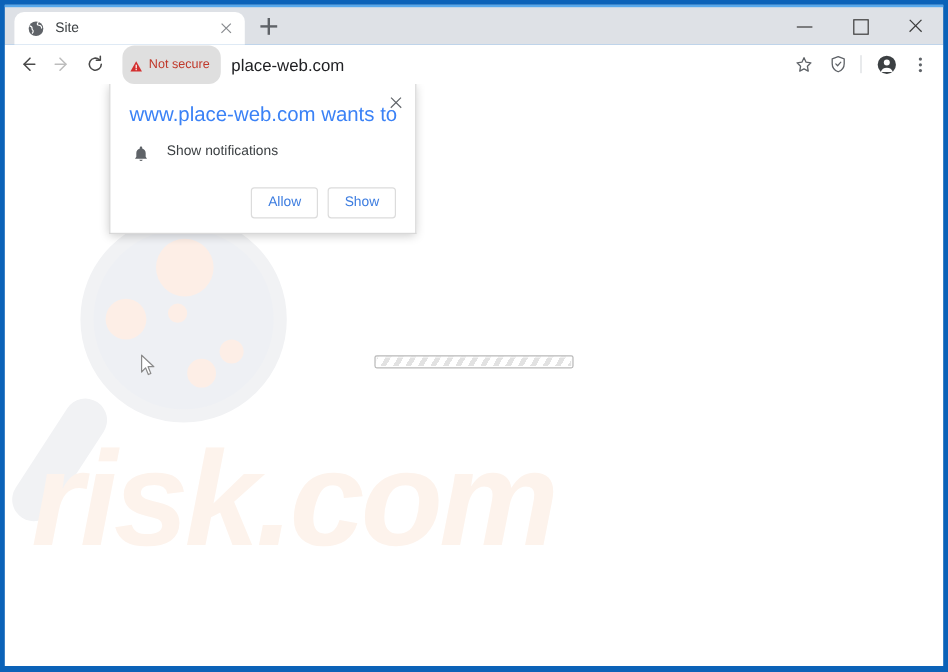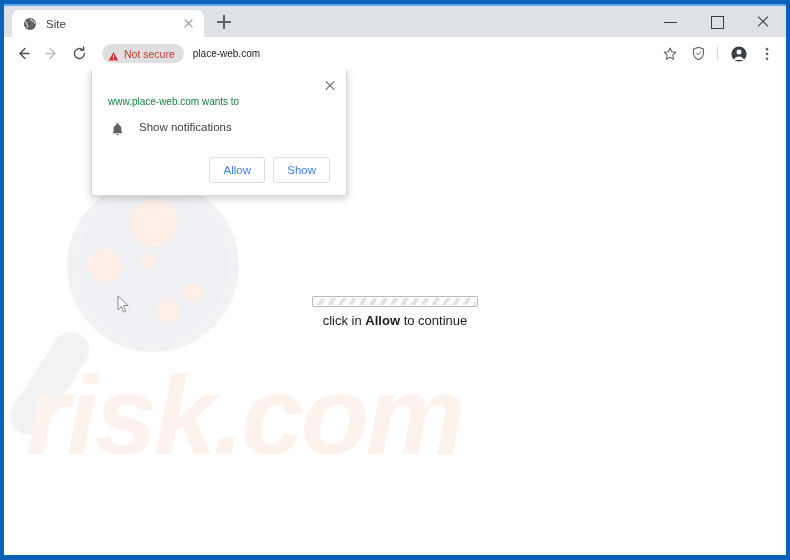--- a/index.html
+++ b/index.html
@@ -147,38 +147,38 @@
     height: 25px;
     display: flex;
     align-items: center;
     margin-left: 8px;
     margin-right: 4px;
     position: relative;
   }
   #not-secure-chip {
     display: inline-flex;
     align-items: center;
-    height: 19px;
+    height: 32px;
     background: #dfdfdf;
     border-radius: 10px;
     padding: 0 9px 0 6px;
     margin-right: 9px;
   }
   #not-secure-icon {
     width: 11px; height: 11px;
     margin-right: 5px;
     position: relative;
   }
   #not-secure-label {
     font-size: 10.5px;
     color: #c0392b;
     white-space: nowrap;
   }
   #url-text {
-    font-size: 10px;
+    font-size: 14px;
     color: #202124;
     white-space: nowrap;
   }
 
   .tb-icon {
     width: 26px; height: 26px;
     margin-left: 2px;
     display: flex;
     align-items: center;
     justify-content: center;
@@ -321,23 +321,23 @@
     content: "";
     position: absolute;
     left: 2px; top: 7.5px;
     width: 12px; height: 1.3px;
     background: #5f6368;
   }
   #popup-close::before { transform: rotate(45deg); }
   #popup-close::after  { transform: rotate(-45deg); }
 
   #popup-title {
-    font-size: 10px;
-    color: #15803d;
-    margin: 12px 0 14px 0;
+    font-size: 17px;
+    color: #3b82f6;
+    margin: 2px 0 14px 0;
     white-space: nowrap;
   }
   #popup-permission-row {
     display: flex;
     margin-bottom: 20px;
     padding-left: 2px;
   }
   #bell-icon {
     width: 15px; height: 16px;
     margin-right: 14px;
@@ -477,21 +477,20 @@
         <div class="wm-blob" style="left:105px; top:92px; width:20px; height:20px;"></div>
         <div class="wm-blob" style="left:78px; top:108px; width:24px; height:24px;"></div>
       </div>
     </div>
 
 
     <div id="wm-risk">risk.com</div>
 
     <div id="loader-block">
       <div id="progress-bar"></div>
-      <div id="loader-caption"><span>click in </span><b>Allow</b><span> to continue</span></div>
     </div>
 
     <div id="mouse-cursor">
       <svg width="14" height="20" viewBox="0 0 14 20">
         <path d="M1 1l10.2 9.6H6.4l2.3 5.6-2.1.9-2.3-5.6L1 15z" fill="#ffffff" stroke="#8a8a8a" stroke-width="1" stroke-linejoin="round"></path>
       </svg>
     </div>
 
     <div id="permission-popup" style="top:0px;">
       <div id="popup-close"></div>

